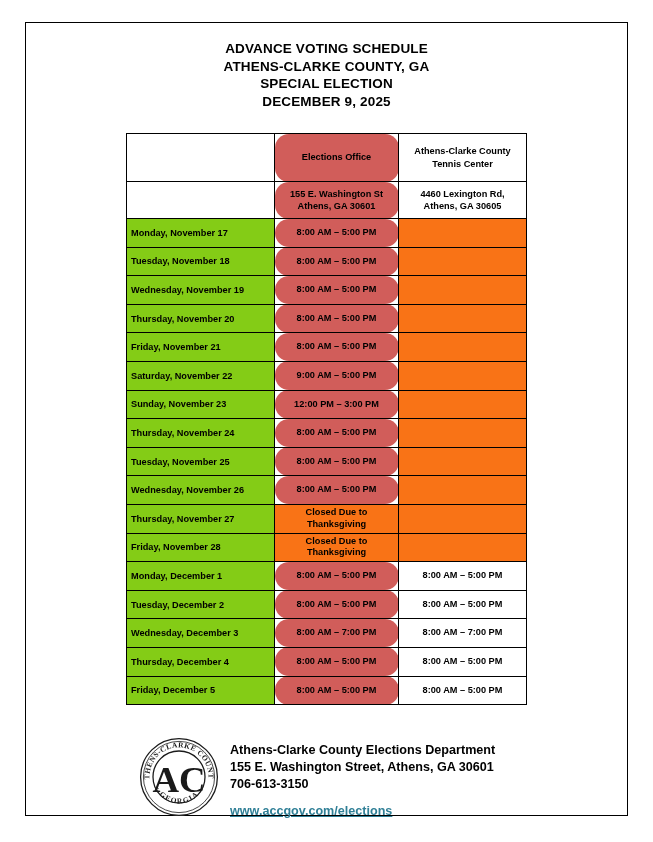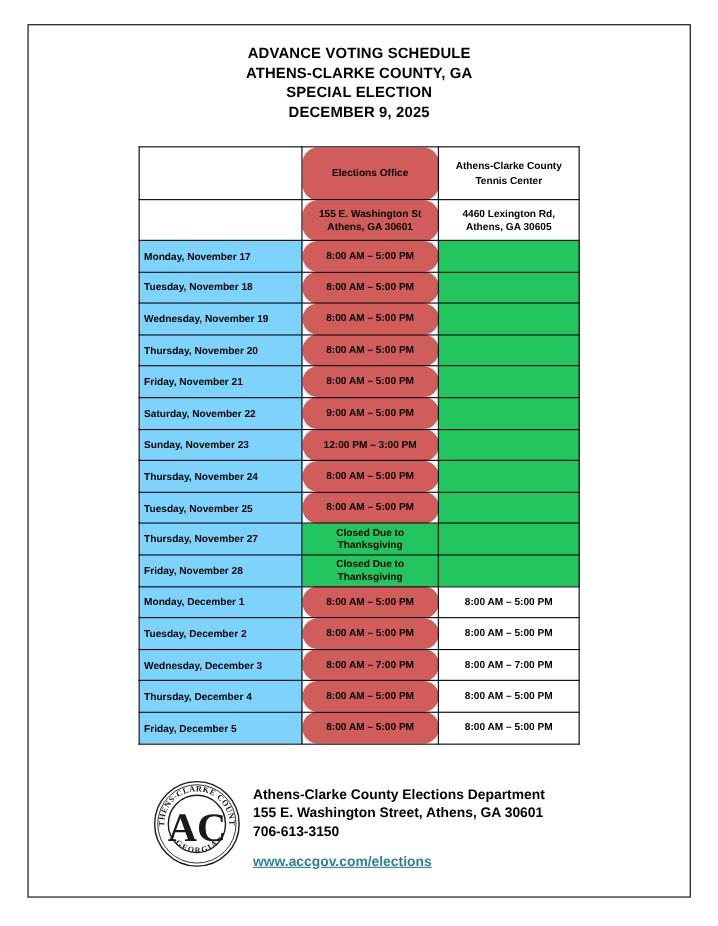--- a/index.html
+++ b/index.html
@@ -75,29 +75,29 @@
   th.hd-addr {
     height: 37px;
     text-align: center;
     font-size: 9.2px;
     line-height: 12px;
   }
   td.date-cell {
     height: 28.6px;
     text-align: left;
     padding-left: 6px;
-    background: #7dd3fc;
+    background: #84cc16;
   }
   td.time-cell {
     height: 28.6px;
     text-align: center;
     line-height: 11.5px;
   }
   .bg-red   { background: #d15d5a; border-radius: 14px; }
-  .bg-gray  { background: #22c55e; }
+  .bg-gray  { background: #f97316; }
   .bg-white { background: #ffffff; }
 
   
   #footer {
     margin-top: 30px;
     display: flex;
     align-items: flex-start;
     padding-left: 113px;
   }
   #seal {
@@ -205,20 +205,25 @@
             <td class="time-cell bg-red">12:00 PM – 3:00 PM</td>
             <td class="time-cell bg-gray"></td>
           </tr>
           <tr>
             <td class="date-cell">Thursday, November 24</td>
             <td class="time-cell bg-red">8:00 AM – 5:00 PM</td>
             <td class="time-cell bg-gray"></td>
           </tr>
           <tr>
             <td class="date-cell">Tuesday, November 25</td>
+            <td class="time-cell bg-red">8:00 AM – 5:00 PM</td>
+            <td class="time-cell bg-gray"></td>
+          </tr>
+          <tr>
+            <td class="date-cell">Wednesday, November 26</td>
             <td class="time-cell bg-red">8:00 AM – 5:00 PM</td>
             <td class="time-cell bg-gray"></td>
           </tr>
           <tr>
             <td class="date-cell">Thursday, November 27</td>
             <td class="time-cell bg-gray">Closed Due to Thanksgiving</td>
             <td class="time-cell bg-gray"></td>
           </tr>
           <tr>
             <td class="date-cell">Friday, November 28</td>

